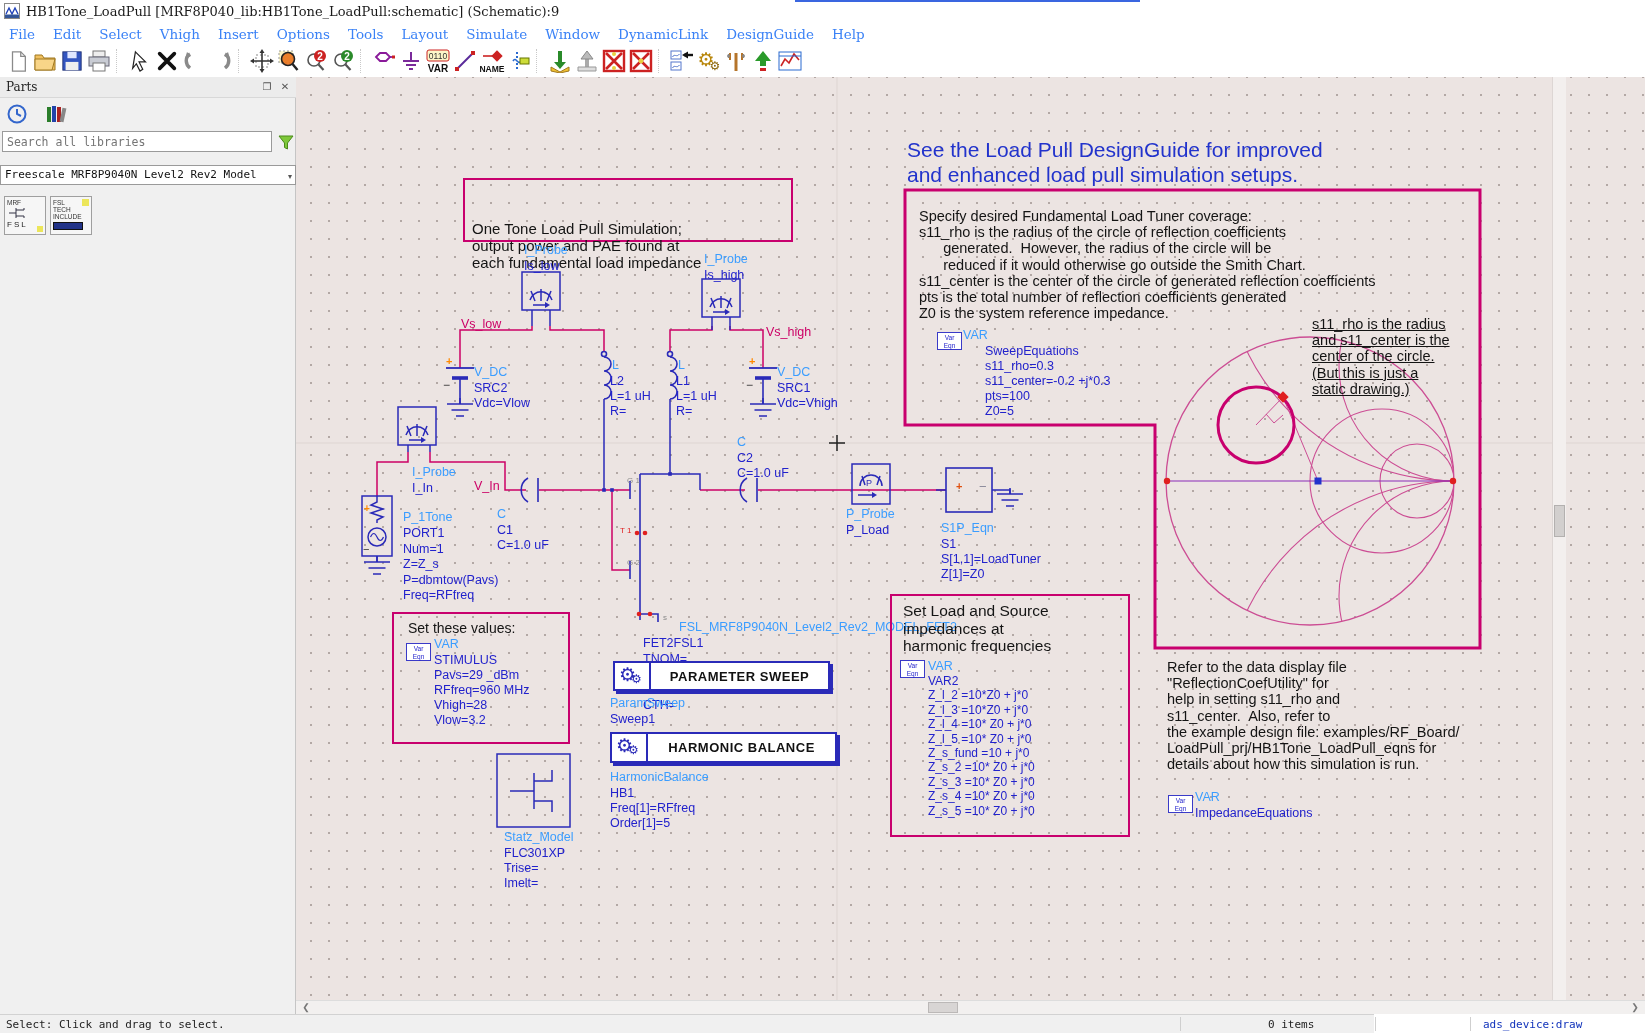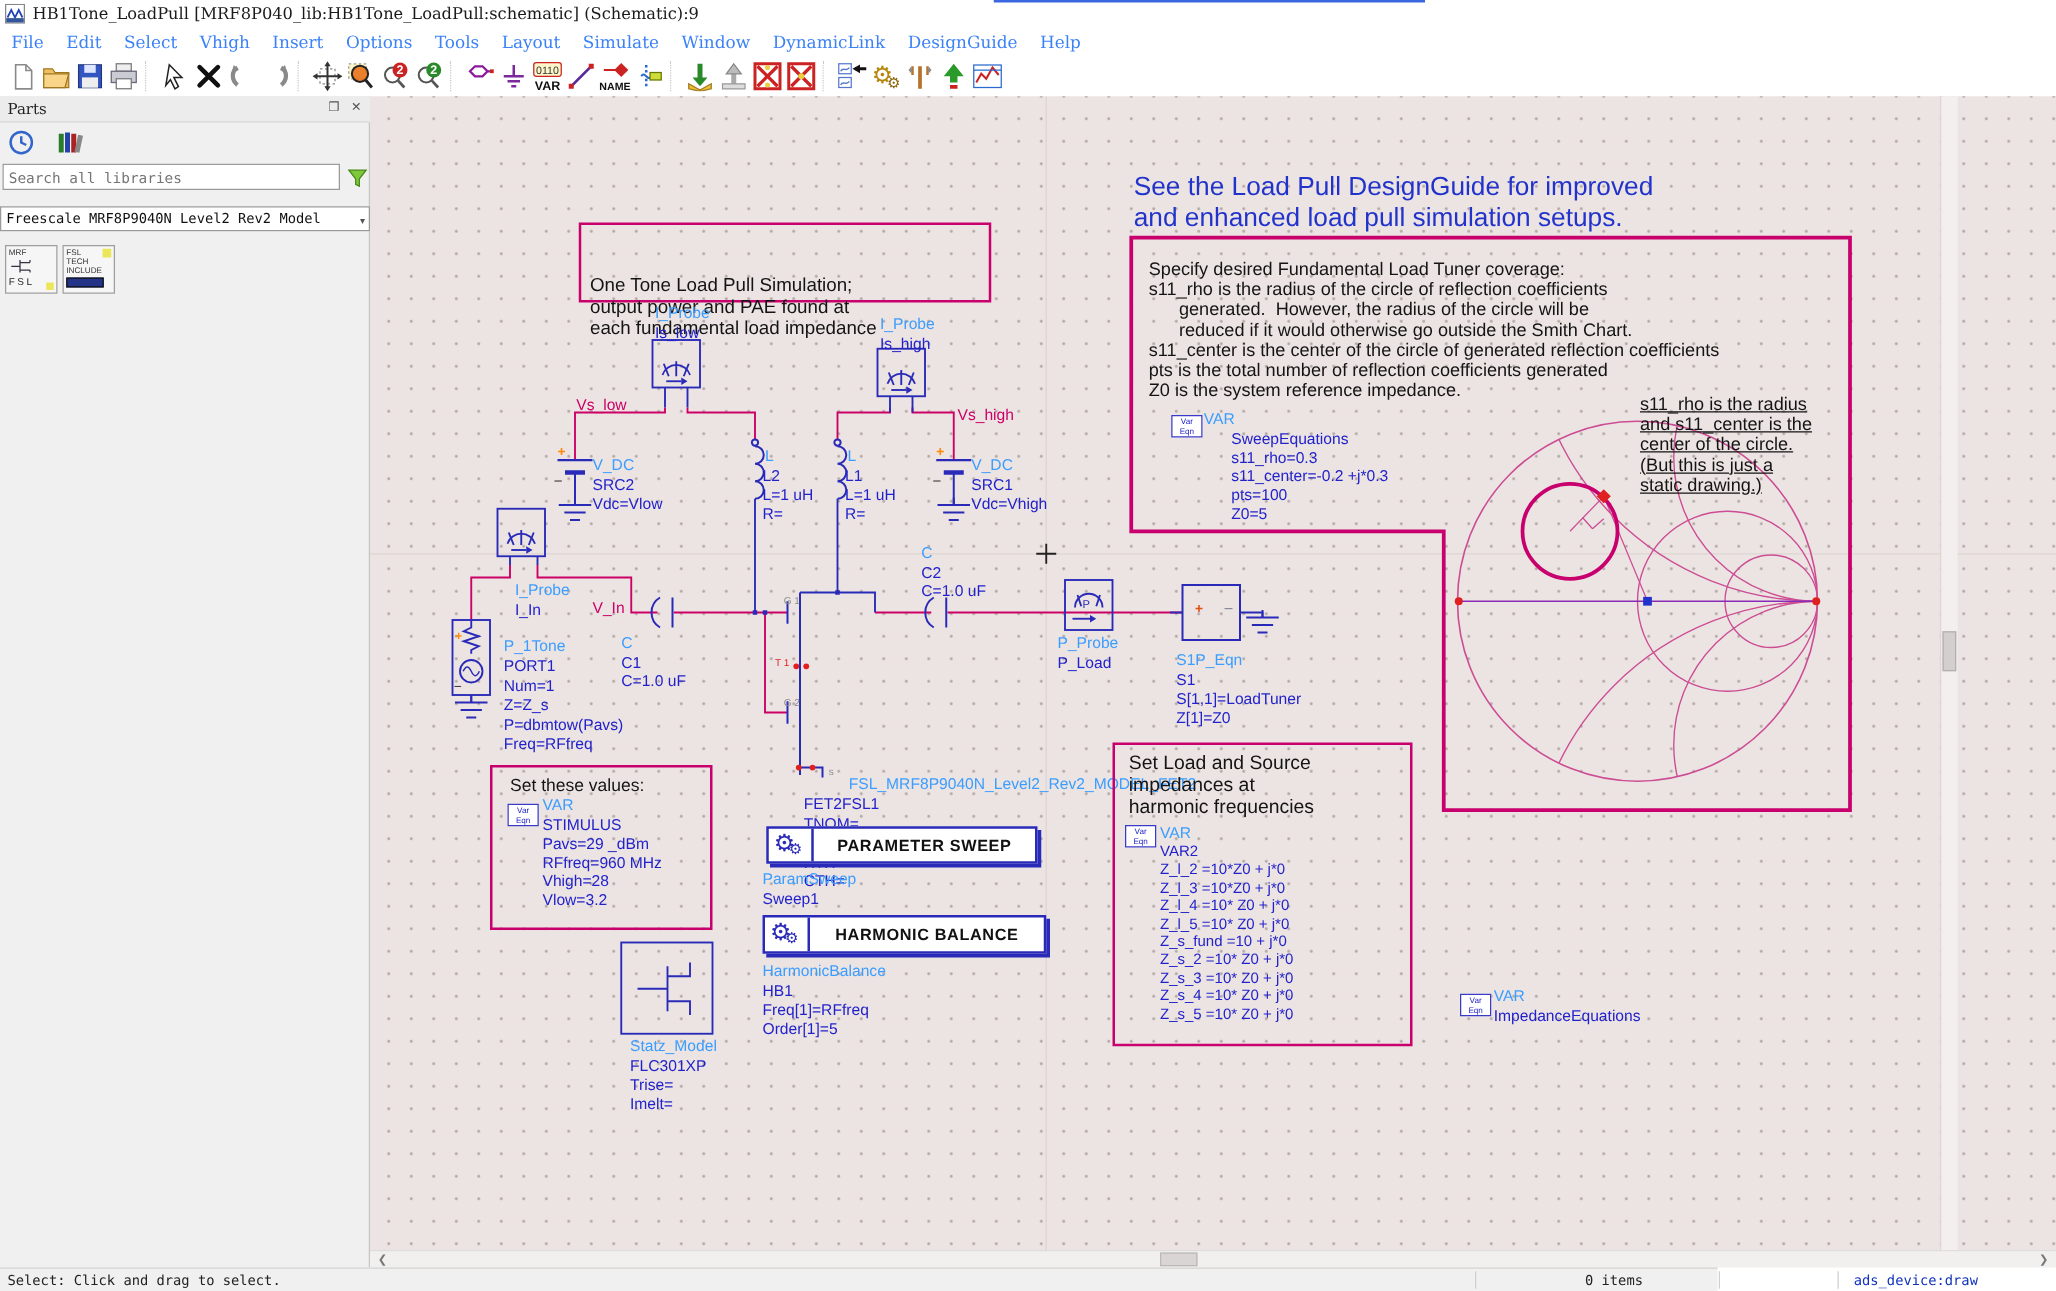--- a/index.html
+++ b/index.html
@@ -523,20 +523,27 @@
       generated.  However, the radius of the circle will be
       reduced if it would otherwise go outside the Smith Chart.
 s11_center is the center of the circle of generated reflection coefficients
 pts is the total number of reflection coefficients generated
 Z0 is the system reference impedance.</div>
     <div class="note" style="left:1016px; top:239px;text-decoration:underline;">s11_rho is the radius
 and s11_center is the
 center of the circle.
 (But this is just a
 static drawing.)</div>
+    <div class="note" style="left:871px; top:582px;">Refer to the data display file
+"ReflectionCoefUtility" for
+help in setting s11_rho and
+s11_center.  Also, refer to
+the example design file: examples/RF_Board/
+LoadPull_prj/HB1Tone_LoadPull_eqns for
+details about how this simulation is run.</div>
 
     <div class="vareqn" style="left:641px; top:255px;">Var
 Eqn</div>
     <div class="lblc" style="left:667px; top:251px;">VAR</div>
     <div class="lblp" style="left:689px; top:267px;">SweepEquations
 s11_rho=0.3
 s11_center=-0.2 +j*0.3
 pts=100
 Z0=5</div>
 

